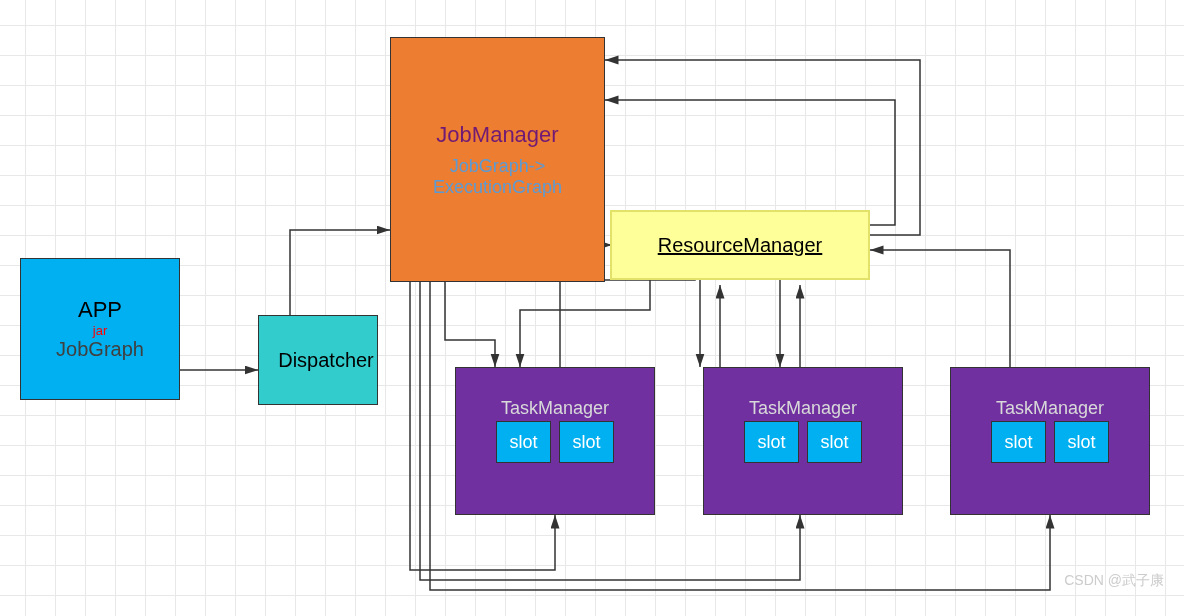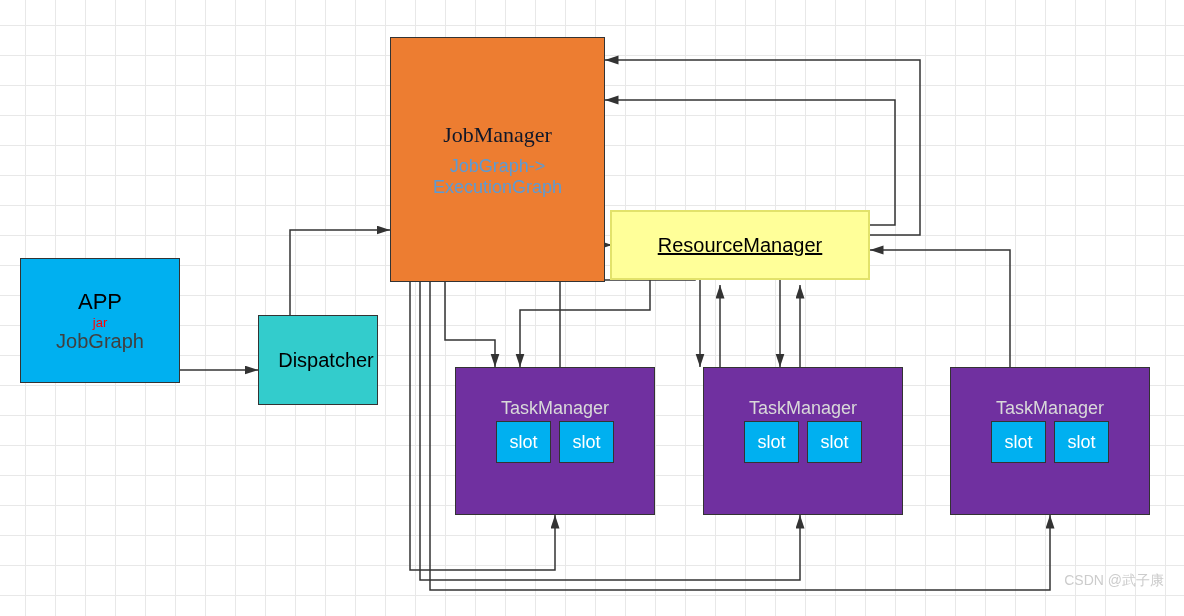--- a/index.html
+++ b/index.html
@@ -22,37 +22,37 @@
     position: absolute;
     border: 1px solid #333;
     display: flex;
     flex-direction: column;
     align-items: center;
     justify-content: center;
     text-align: center;
     font-size: 18px;
   }
   .app-box {
-    left: 20px; top: 258px; width: 160px; height: 125px;
+    left: 20px; top: 258px; width: 160px; height: 142px;
     background: #00b0f0;
   }
   .app-box .t1 { color: #000; font-size: 22px; }
   .app-box .t2 { color: #ff0000; font-size: 13px; }
   .app-box .t3 { color: #404040; font-size: 20px; }
   .dispatcher-box {
     left: 258px; top: 315px; width: 120px; height: 90px;
     background: #33cccc;
     font-size: 20px;
     padding-left: 16px;
   }
   .jobmanager-box {
     left: 390px; top: 37px; width: 215px; height: 245px;
     background: #ed7d31;
   }
-  .jobmanager-box .t1 { color: #0f172a; font-size: 22px; font-family: Liberation Serif, serif; }
+  .jobmanager-box .t1 { color: #701a75; font-size: 22px; }
   .jobmanager-box .t2 { color: #5b9bd5; font-size: 18px; margin-top: 8px; }
   .jobmanager-box .t3 { color: #5b9bd5; font-size: 18px; }
   .resourcemanager-box {
     left: 610px; top: 210px; width: 260px; height: 70px;
     background: #ffff99;
     border: 2px solid #e2e26b;
     font-size: 20px;
     text-decoration: underline;
   }
   .taskmanager-box {

